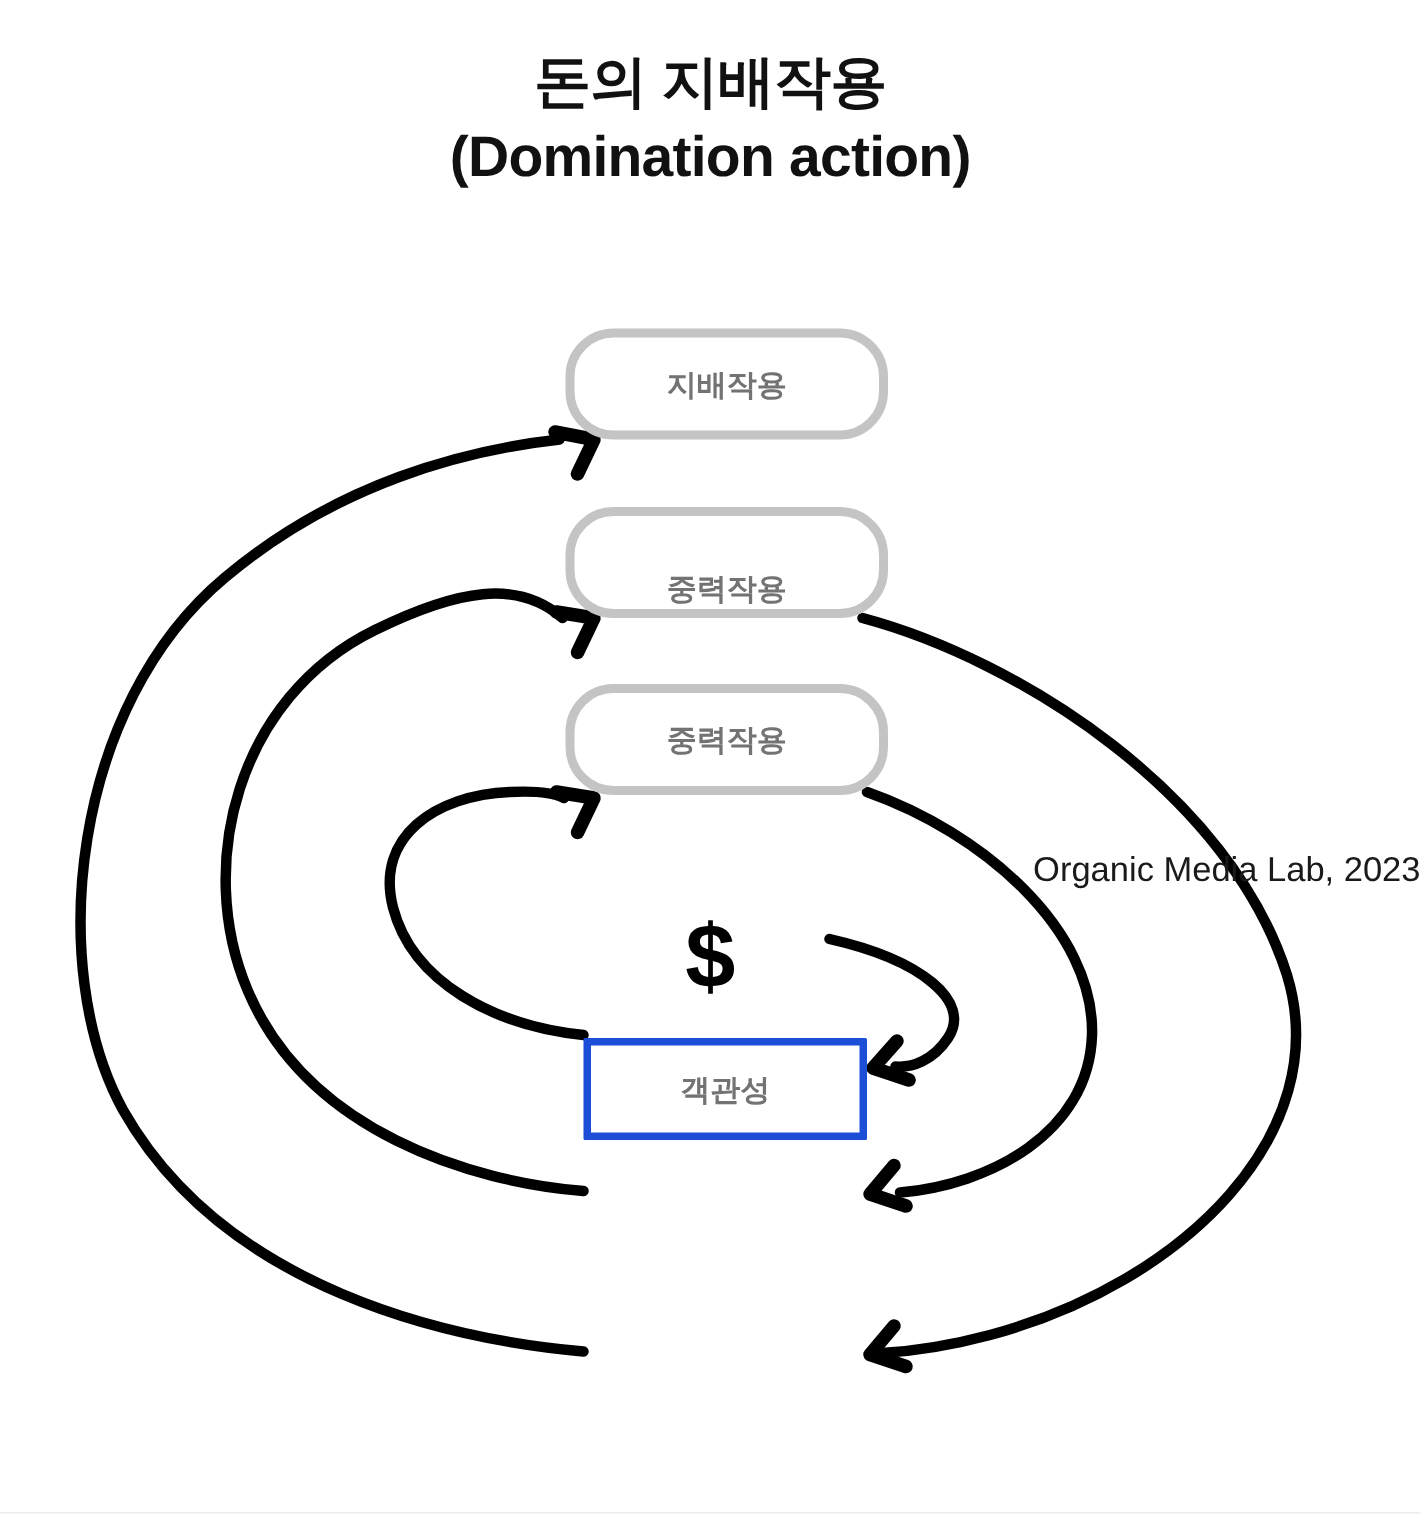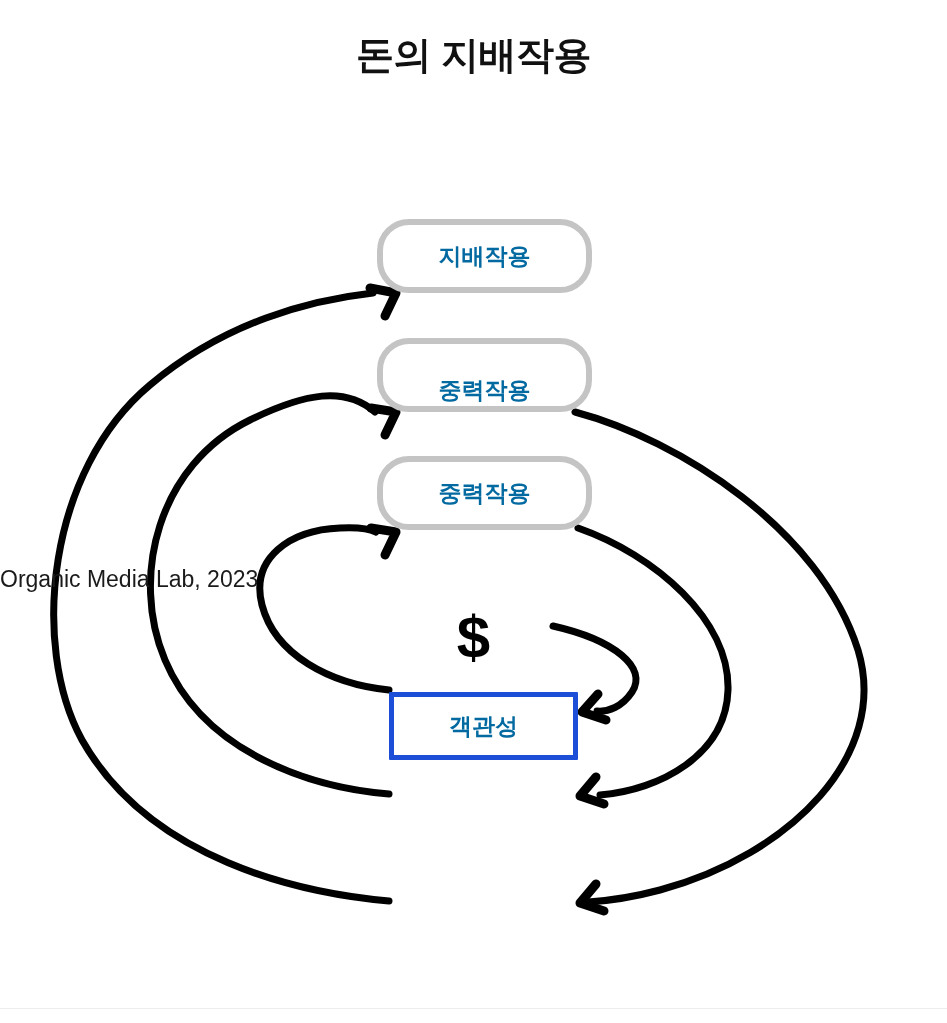--- a/index.html
+++ b/index.html
@@ -57,42 +57,42 @@
     box-sizing: border-box;
     display: flex;
     align-items: center;
     justify-content: center;
     background: #ffffff;
     z-index: 3;
   }
   .node-label {
     font-family: "Liberation Sans", sans-serif;
     font-weight: bold;
-    font-size: 23px;
-    color: #0369a1;
+    font-size: 20px;
+    color: #737373;
     white-space: nowrap;
   }
   .node.rounded {
     border: 6px solid #c4c4c4;
     border-radius: 32px;
   }
   .node.rect {
     border: 5px solid #1d4ed8;
     border-radius: 1px;
   }
 
   
   .credit {
     position: absolute;
     z-index: 4;
     font-family: "Liberation Sans", sans-serif;
     font-size: 23px;
     color: #1a1a1a;
     white-space: nowrap;
-    text-align: left;
+    text-align: right;
   }
   .dollar {
     position: absolute;
     z-index: 4;
     font-family: "Liberation Sans", sans-serif;
     font-weight: bold;
     font-size: 60px;
     line-height: 60px;
     color: #000000;
     text-align: center;
@@ -110,20 +110,21 @@
     z-index: 1;
   }
 </style>
 </head>
 <body>
 
 <div id="canvas">
 
   <div class="title-block">
     <div class="title-line">돈의 지배작용</div>
+    <div class="title-line">(Domination action)</div>
   </div>
 
   <svg class="svg-layer" viewBox="0 0 947 1023">
 
     <g>
       <path d="M 389 901
                C 300 893, 150 860, 82 740
                C 30 645, 48 470, 150 385
                C 225 322, 310 300, 373 293" fill="none" stroke="#000000" stroke-width="7" stroke-linecap="round"></path>
       <path d="M 370 288 L 396 293 L 385 316" fill="none" stroke="#000000" stroke-width="9" stroke-linecap="round" stroke-linejoin="round"></path>

